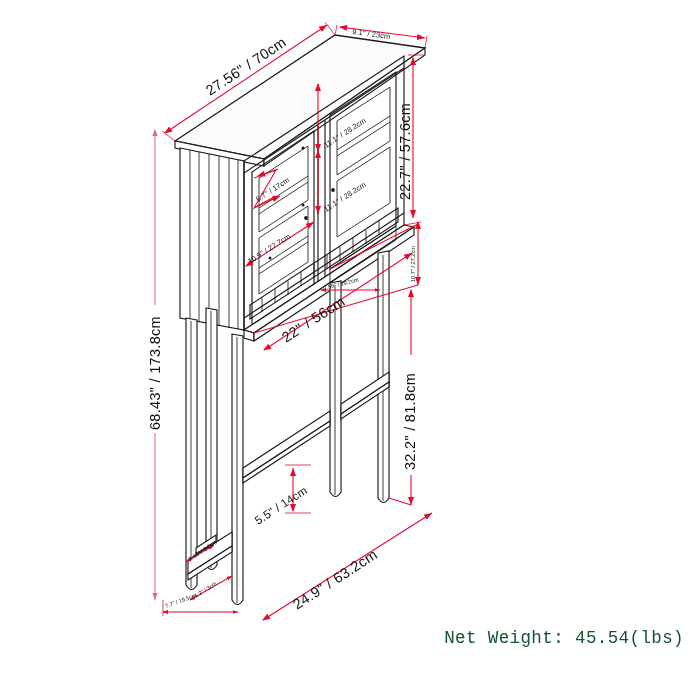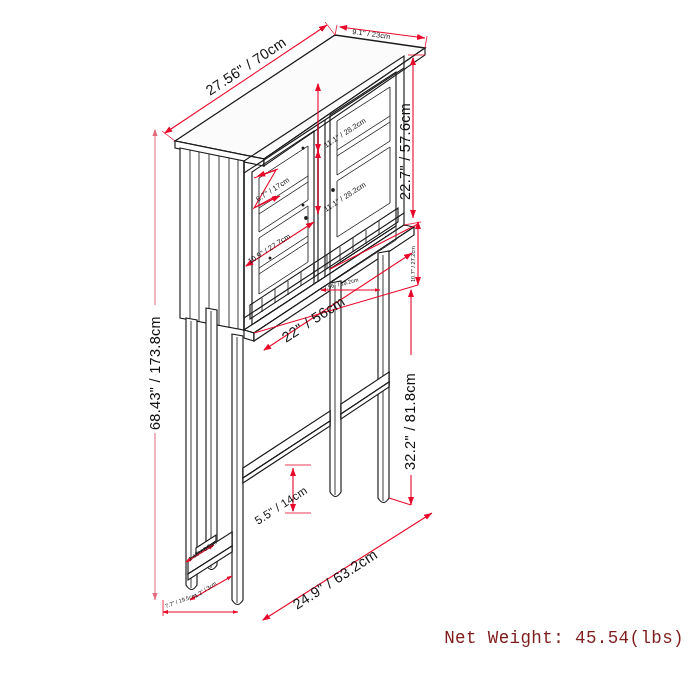--- a/index.html
+++ b/index.html
@@ -88,21 +88,21 @@
     font-family: "Liberation Sans", sans-serif;
     font-size: 5.6px;
     letter-spacing: 0px;
   }
   #weight-label {
     position: absolute;
     right: 16px;
     bottom: 52px;
     font-family: "Liberation Mono", monospace;
     font-size: 17.5px;
-    color: #7f1d1d;
+    color: #14532d;
     letter-spacing: 0.4px;
     white-space: nowrap;
   }
 </style>
 </head>
 <body>
 
 <div id="stage">
 
   <svg id="drawing" viewBox="0 0 700 700" xmlns="http://www.w3.org/2000/svg">

